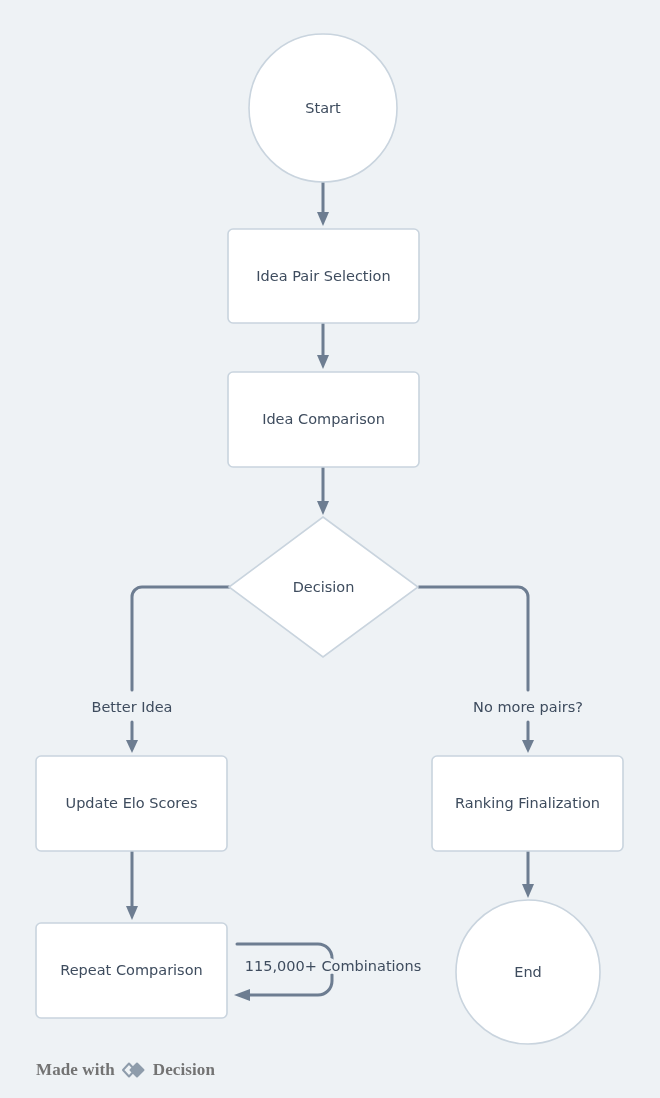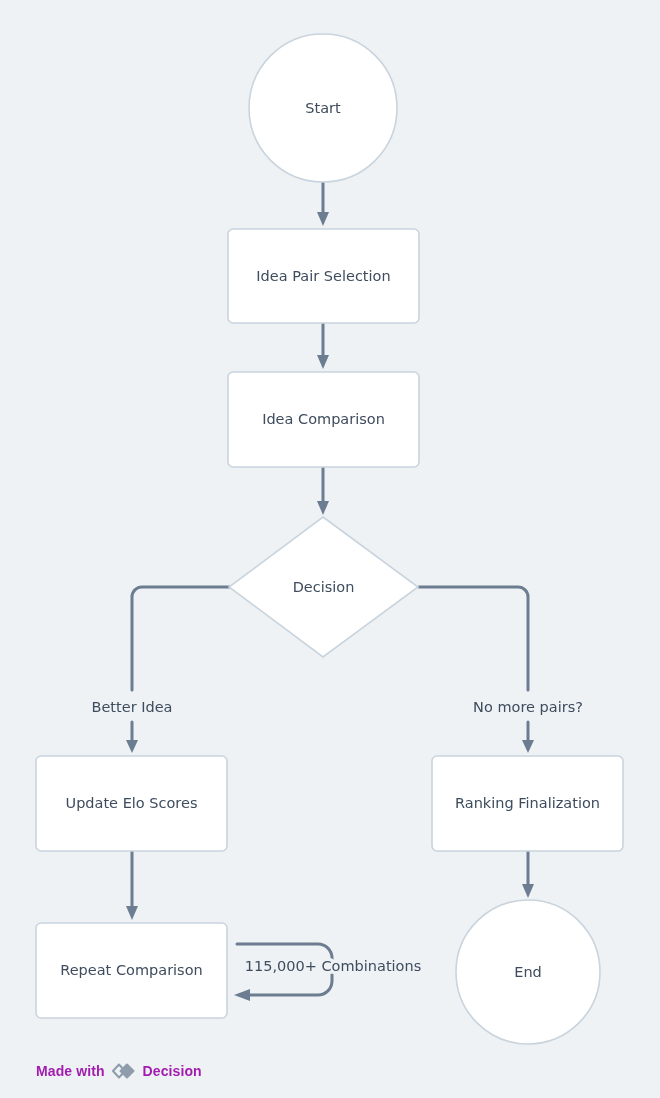--- a/index.html
+++ b/index.html
@@ -59,23 +59,23 @@
   .watermark {
     position: absolute;
     left: 36px;
     bottom: 18px;
     display: flex;
     align-items: center;
     gap: 6px;
     user-select: none;
   }
   .watermark-text {
-    color: #a21caf;
-    font-family: Liberation Sans, sans-serif;
-    font-size: 14px;
+    color: #737373;
+    font-family: Liberation Serif, serif;
+    font-size: 17px;
     font-weight: bold;
     letter-spacing: 0.1px;
   }
   .watermark-logo {
     display: block;
   }
 </style>
 </head>
 <body>
 

